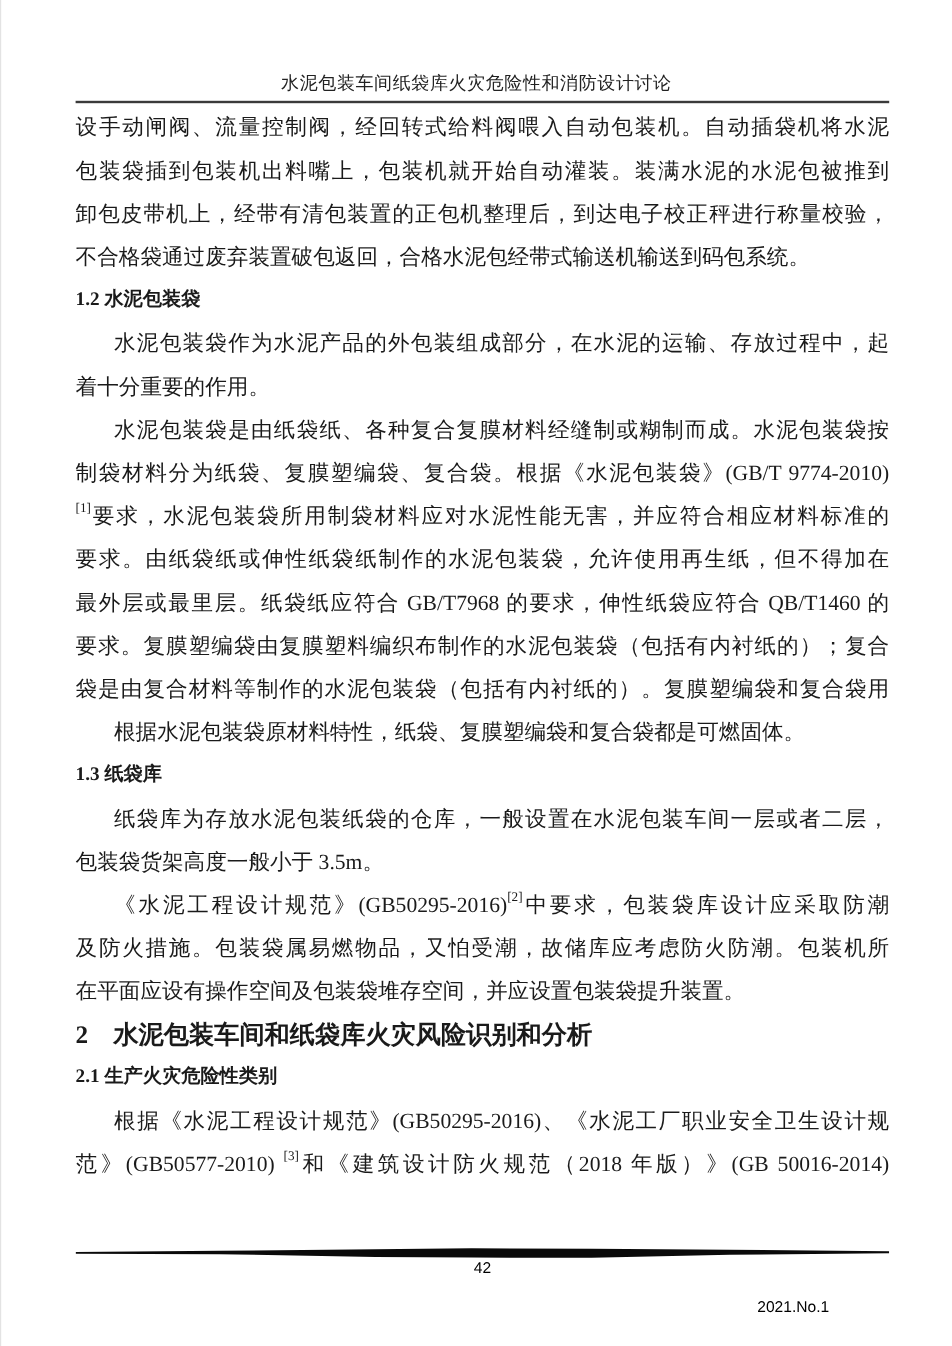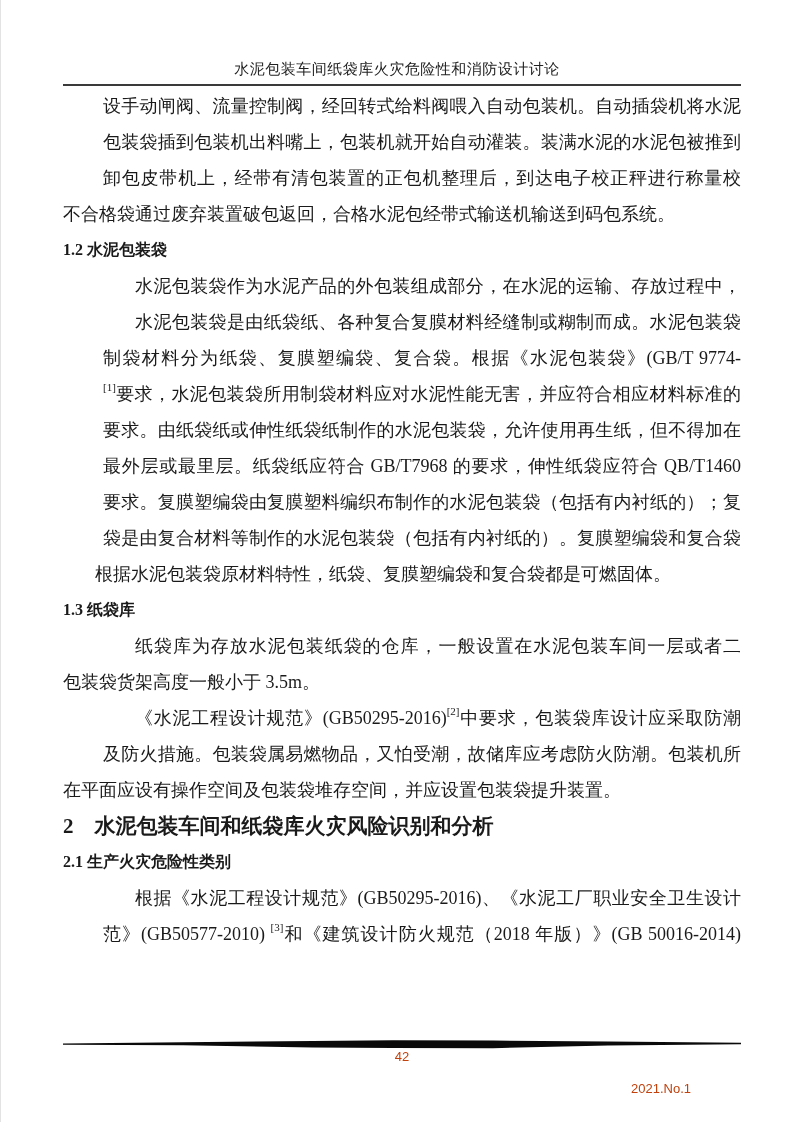--- a/index.html
+++ b/index.html
@@ -26,37 +26,37 @@
     position:absolute;top:84px;left:62px;width:678px;height:2px;
     background:#3a3a3a;
   }
   
   .content{
     position:absolute;top:88px;left:62px;width:678px;
     font-size:18px;
     line-height:36px;
   }
   .ln{height:36px;overflow:hidden;white-space:normal;}
-  .jl{text-align:justify;text-align-last:justify;margin-left:40px;}
+  .jl{text-align:justify;text-align-last:justify;}
   .ind{text-indent:32px;}
   .h3{font-weight:700;font-size:16px;}
   .h2{font-weight:700;font-size:21px;}
   sup.fn{
     font-size:11px;
     vertical-align:9px;
     line-height:0;
     letter-spacing:0;
     font-family:"Liberation Serif","DejaVu Serif",serif;
   }
   
   .footer-rule{position:absolute;top:1040px;left:62px;width:678px;height:9px;display:block;}
   .footer-row{
     position:absolute;top:1049px;left:62px;width:678px;height:18px;
     font-family:"Liberation Sans","DejaVu Sans",sans-serif;
-    font-size:13px;color:#c2410c;
+    font-size:13px;color:#000000;
   }
   .page-num{
     position:absolute;left:0;right:0;text-align:center;
   }
   .issue{
     position:absolute;right:50px;top:0;margin-top:32px;
   }
 </style>
 </head>
 <body>
@@ -68,20 +68,21 @@
     <div class="header-rule"></div>
   </div>
 
   <div class="content">
     <div class="ln jl">设手动闸阀、流量控制阀，经回转式给料阀喂入自动包装机。自动插袋机将水泥</div>
     <div class="ln jl">包装袋插到包装机出料嘴上，包装机就开始自动灌装。装满水泥的水泥包被推到</div>
     <div class="ln jl">卸包皮带机上，经带有清包装置的正包机整理后，到达电子校正秤进行称量校验，</div>
     <div class="ln">不合格袋通过废弃装置破包返回，合格水泥包经带式输送机输送到码包系统。</div>
     <div class="ln h3">1.2 水泥包装袋</div>
     <div class="ln jl ind">水泥包装袋作为水泥产品的外包装组成部分，在水泥的运输、存放过程中，起</div>
+    <div class="ln">着十分重要的作用。</div>
     <div class="ln jl ind">水泥包装袋是由纸袋纸、各种复合复膜材料经缝制或糊制而成。水泥包装袋按</div>
     <div class="ln jl">制袋材料分为纸袋、复膜塑编袋、复合袋。根据《水泥包装袋》(GB/T 9774-2010)</div>
     <div class="ln jl"><sup class="fn">[1]</sup><span>要求，水泥包装袋所用制袋材料应对水泥性能无害，并应符合相应材料标准的</span></div>
     <div class="ln jl">要求。由纸袋纸或伸性纸袋纸制作的水泥包装袋，允许使用再生纸，但不得加在</div>
     <div class="ln jl">最外层或最里层。纸袋纸应符合 GB/T7968 的要求，伸性纸袋应符合 QB/T1460 的</div>
     <div class="ln jl">要求。复膜塑编袋由复膜塑料编织布制作的水泥包装袋（包括有内衬纸的）；复合</div>
     <div class="ln jl">袋是由复合材料等制作的水泥包装袋（包括有内衬纸的）。复膜塑编袋和复合袋用</div>
     <div class="ln ind">根据水泥包装袋原材料特性，纸袋、复膜塑编袋和复合袋都是可燃固体。</div>
     <div class="ln h3">1.3 纸袋库</div>
     <div class="ln jl ind">纸袋库为存放水泥包装纸袋的仓库，一般设置在水泥包装车间一层或者二层，</div>

